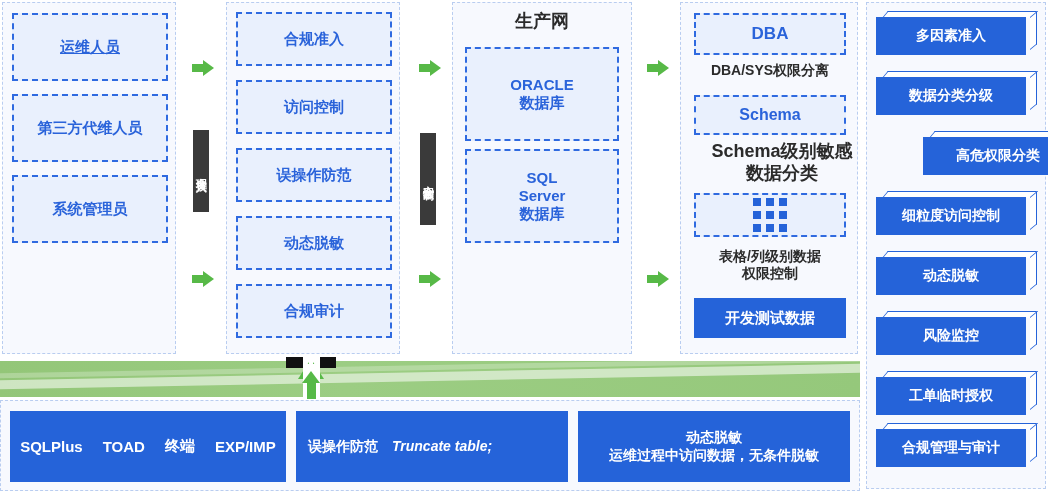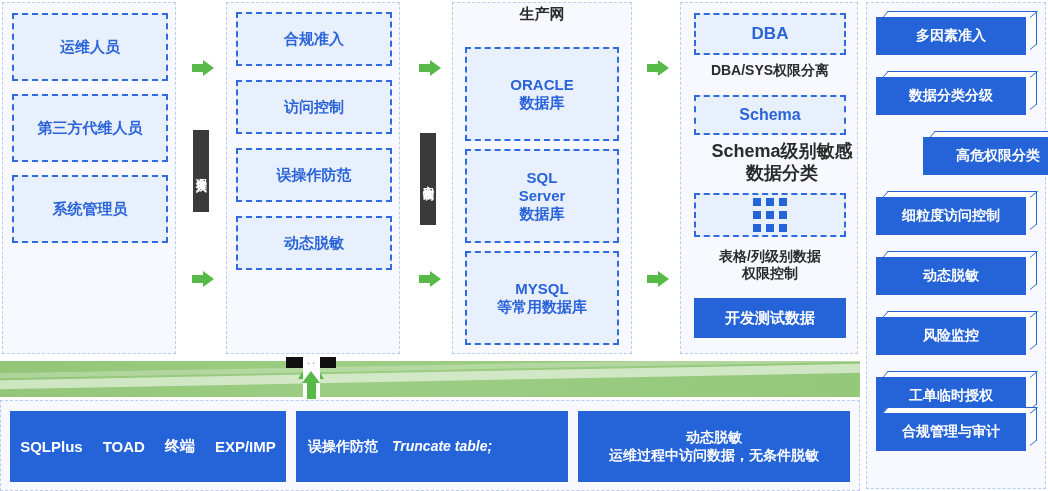--- a/index.html
+++ b/index.html
@@ -200,21 +200,21 @@
     display: flex; align-items: center; justify-content: center;
     text-align: center;
   }
 </style>
 </head>
 <body>
 
 <div id="root">
 
   <div class="col-outer" style="left:2px; top:2px; width:174px; height:352px;">
-    <div class="card" style="position:absolute; left:9px; top:10px; width:156px; height:68px; font-size:15px;">
+    <div class="card" style="position:absolute; left:9px; top:10px; width:156px; height:68px; font-size:15px;text-decoration:underline;">
       <span>运维人员</span>
     </div>
     <div class="card" style="position:absolute; left:9px; top:91px; width:156px; height:68px; font-size:15px;">
       <span>第三方代维人员</span>
     </div>
     <div class="card" style="position:absolute; left:9px; top:172px; width:156px; height:68px; font-size:15px;">
       <span>系统管理员</span>
     </div>
   </div>
 
@@ -236,50 +236,49 @@
     </div>
     <div class="card" style="position:absolute; left:9px; top:77px; width:156px; height:54px; font-size:15px;">
       <span>访问控制</span>
     </div>
     <div class="card" style="position:absolute; left:9px; top:145px; width:156px; height:54px; font-size:15px;">
       <span>误操作防范</span>
     </div>
     <div class="card" style="position:absolute; left:9px; top:213px; width:156px; height:54px; font-size:15px;">
       <span>动态脱敏</span>
     </div>
+    <div class="card" style="position:absolute; left:9px; top:281px; width:156px; height:54px; font-size:15px;">
+      <span>合规审计</span>
+    </div>
   </div>
 
   <div class="arrow-right" style="left:419px; top:60px;">
     <span class="shaft"></span>
     <span class="head"></span>
   </div>
   <div class="vtag" style="left:420px; top:133px; width:16px; height:92px;">
     <span>安全控制</span>
   </div>
   <div class="arrow-right" style="left:419px; top:271px;">
     <span class="shaft"></span>
     <span class="head"></span>
   </div>
 
   <div class="col-outer" style="left:452px; top:2px; width:180px; height:352px;">
-    <div class="plain-label" style="position:absolute; left:0; top:0; width:178px; height:22px; font-size:15px;">
+    <div class="plain-label" style="position:absolute; left:0; top:8px; width:178px; height:22px; font-size:18px;">
       <span>生产网</span>
     </div>
     <div class="card" style="position:absolute; left:12px; top:44px; width:154px; height:94px; font-size:15px; white-space:pre-line;">
       <span>ORACLE
 数据库</span>
     </div>
     <div class="card" style="position:absolute; left:12px; top:146px; width:154px; height:94px; font-size:15px; white-space:pre-line;">
       <span>SQL
 Server
 数据库</span>
-    </div>
-    <div class="card" style="position:absolute; left:12px; top:248px; width:154px; height:94px; font-size:15px; white-space:pre-line;">
-      <span>MYSQL
-等常用数据库</span>
     </div>
   </div>
 
   <div class="arrow-right" style="left:647px; top:60px;">
     <span class="shaft"></span>
     <span class="head"></span>
   </div>
   <div class="arrow-right" style="left:647px; top:271px;">
     <span class="shaft"></span>
     <span class="head"></span>
@@ -399,21 +398,21 @@
       <span class="right-bevel"></span>
       <span class="face">风险监控</span>
     </div>
 
     <div class="b3d" style="top:368px;">
       <span class="top-bevel"></span>
       <span class="right-bevel"></span>
       <span class="face">工单临时授权</span>
     </div>
 
-    <div class="b3d" style="top:404px;padding-left:20px;">
+    <div class="b3d" style="top:420px;padding-left:20px;">
       <span class="top-bevel"></span>
       <span class="right-bevel"></span>
       <span class="face">合规管理与审计</span>
     </div>
 
   </div>
 
 </div>
 
 </body></html>

